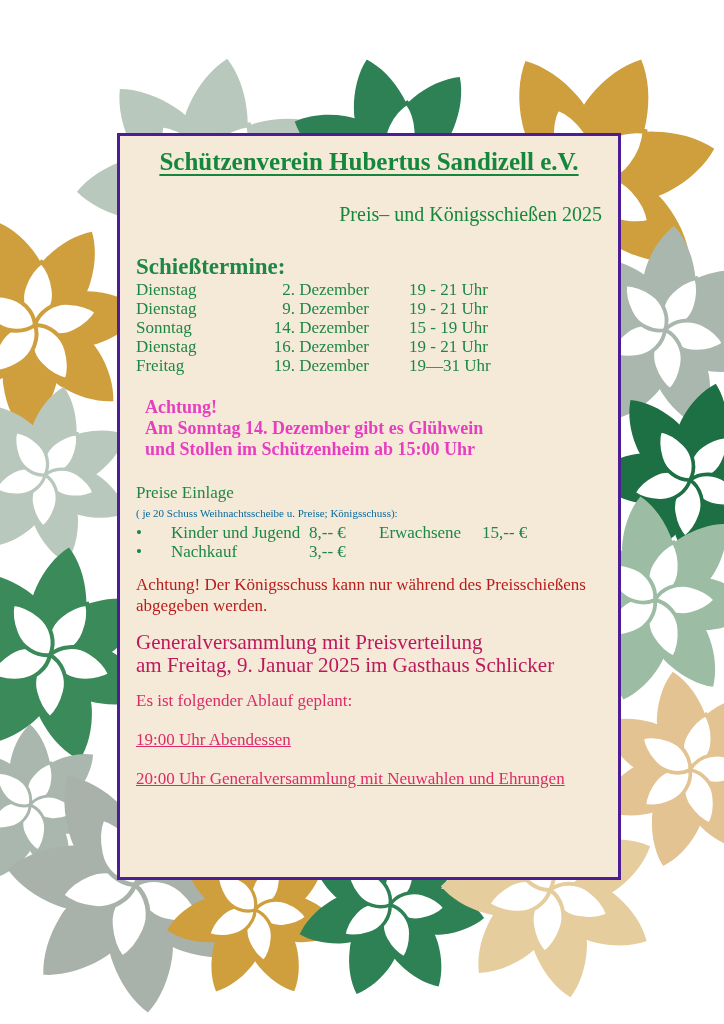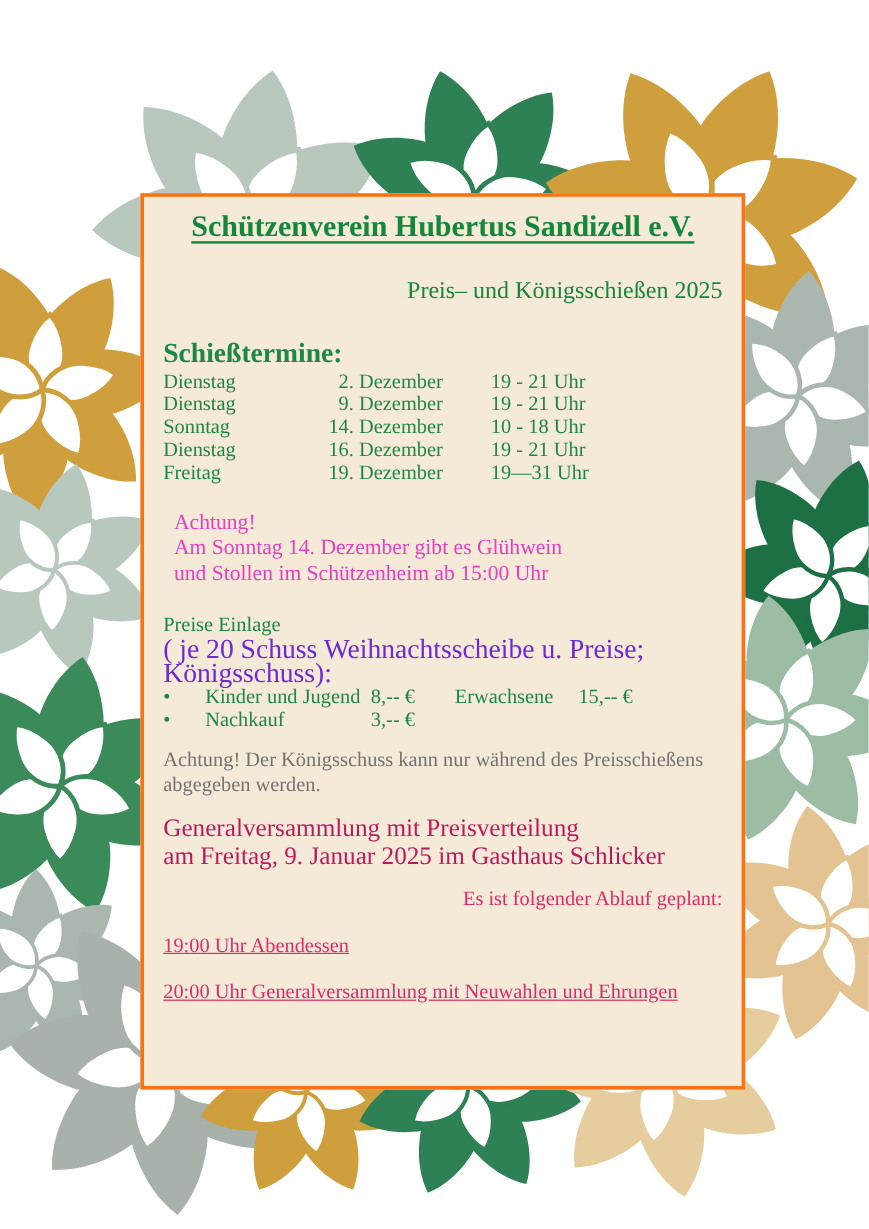--- a/index.html
+++ b/index.html
@@ -5,61 +5,60 @@
   html,body{margin:0;padding:0;background:#ffffff;}
   #page{
     position:relative;width:724px;height:1024px;overflow:hidden;
     background:#ffffff;font-family:"Liberation Serif","DejaVu Serif",serif;
   }
   
   .flower{position:absolute;z-index:0;pointer-events:none;}
   
   #content-box{
     position:absolute;left:117px;top:133px;width:498px;height:741px;
-    background:#f4ead7;border:3px solid #f97316;z-index:2;
+    background:#f4ead7;border:3px solid #4c1d95;z-index:2;
     box-sizing:content-box;
-    margin-top:28px;
   }
   .inner{padding:0 16px;}
   .title{
     margin-top:12px;text-align:center;font-weight:bold;font-size:25px;
     color:#15873c;text-decoration:underline;text-underline-offset:4px;
     text-decoration-thickness:2px;white-space:nowrap;
   }
   .subtitle{
     margin-top:27px;text-align:right;font-weight:normal;font-size:20px;color:#15873c;
   }
   .sched-head{margin-top:28px;font-weight:bold;font-size:23px;color:#1f8745;}
   .sched-row{
     display:grid;grid-template-columns:128px 105px 40px auto;
     font-size:17px;line-height:19px;color:#1f8745;
   }
   .sched-date{text-align:right;}
   .notice-magenta{
     margin-top:22px;margin-left:9px;font-size:18px;line-height:21px;
-    color:#e73ec0;white-space:pre-line;
+    color:#e73ec0;white-space:pre-line;font-weight:bold;
   }
   .prices-head{margin-top:23px;font-size:17px;line-height:20px;color:#1f8745;}
   .prices-head b{font-weight:normal;}
-  .prices-sub{font-size:23px;line-height:20px;color:#6d28d9;}
+  .prices-sub{font-size:11px;line-height:20px;color:#0369a1;}
   .price-row{
     display:grid;grid-template-columns:35px 138px 70px 103px auto;
     font-size:17px;line-height:19px;color:#1f8745;
   }
   .note-green{
     margin-top:15px;font-size:17px;line-height:21px;color:#257a41;white-space:pre-line;
   }
   .notice-magenta2{
-    margin-top:13px;font-size:17px;line-height:21px;color:#737373;white-space:pre-line;
+    margin-top:13px;font-size:17px;line-height:21px;color:#b91c1c;white-space:pre-line;
   }
   .assembly-head{
     margin-top:15px;font-size:21px;line-height:23px;font-weight:normal;
     color:#be185d;white-space:pre-line;
   }
-  .assembly-intro{margin-top:14px;font-size:17px;color:#dd2a68;text-align:right;}
+  .assembly-intro{margin-top:14px;font-size:17px;color:#dd2a68;}
   .assembly-item{font-size:17px;color:#dd2a68;}
   .mt19{margin-top:19px;text-decoration:underline;} .mt14{margin-top:14px;}
 </style>
 </head>
 <body>
 
 <div id="page">
 
   <svg width="0" height="0" style="position:absolute" aria-hidden="true">
     <defs>
@@ -147,21 +146,21 @@
       <div class="sched-row">
         <span>Dienstag</span>
         <span class="sched-date">9. Dezember</span>
           <span></span>
         <span>19 - 21 Uhr</span>
       </div>
       <div class="sched-row">
         <span>Sonntag</span>
         <span class="sched-date">14. Dezember</span>
           <span></span>
-        <span>10 - 18 Uhr</span>
+        <span>15 - 19 Uhr</span>
       </div>
       <div class="sched-row">
         <span>Dienstag</span>
         <span class="sched-date">16. Dezember</span>
           <span></span>
         <span>19 - 21 Uhr</span>
       </div>
       <div class="sched-row">
         <span>Freitag</span>
         <span class="sched-date">19. Dezember</span>

